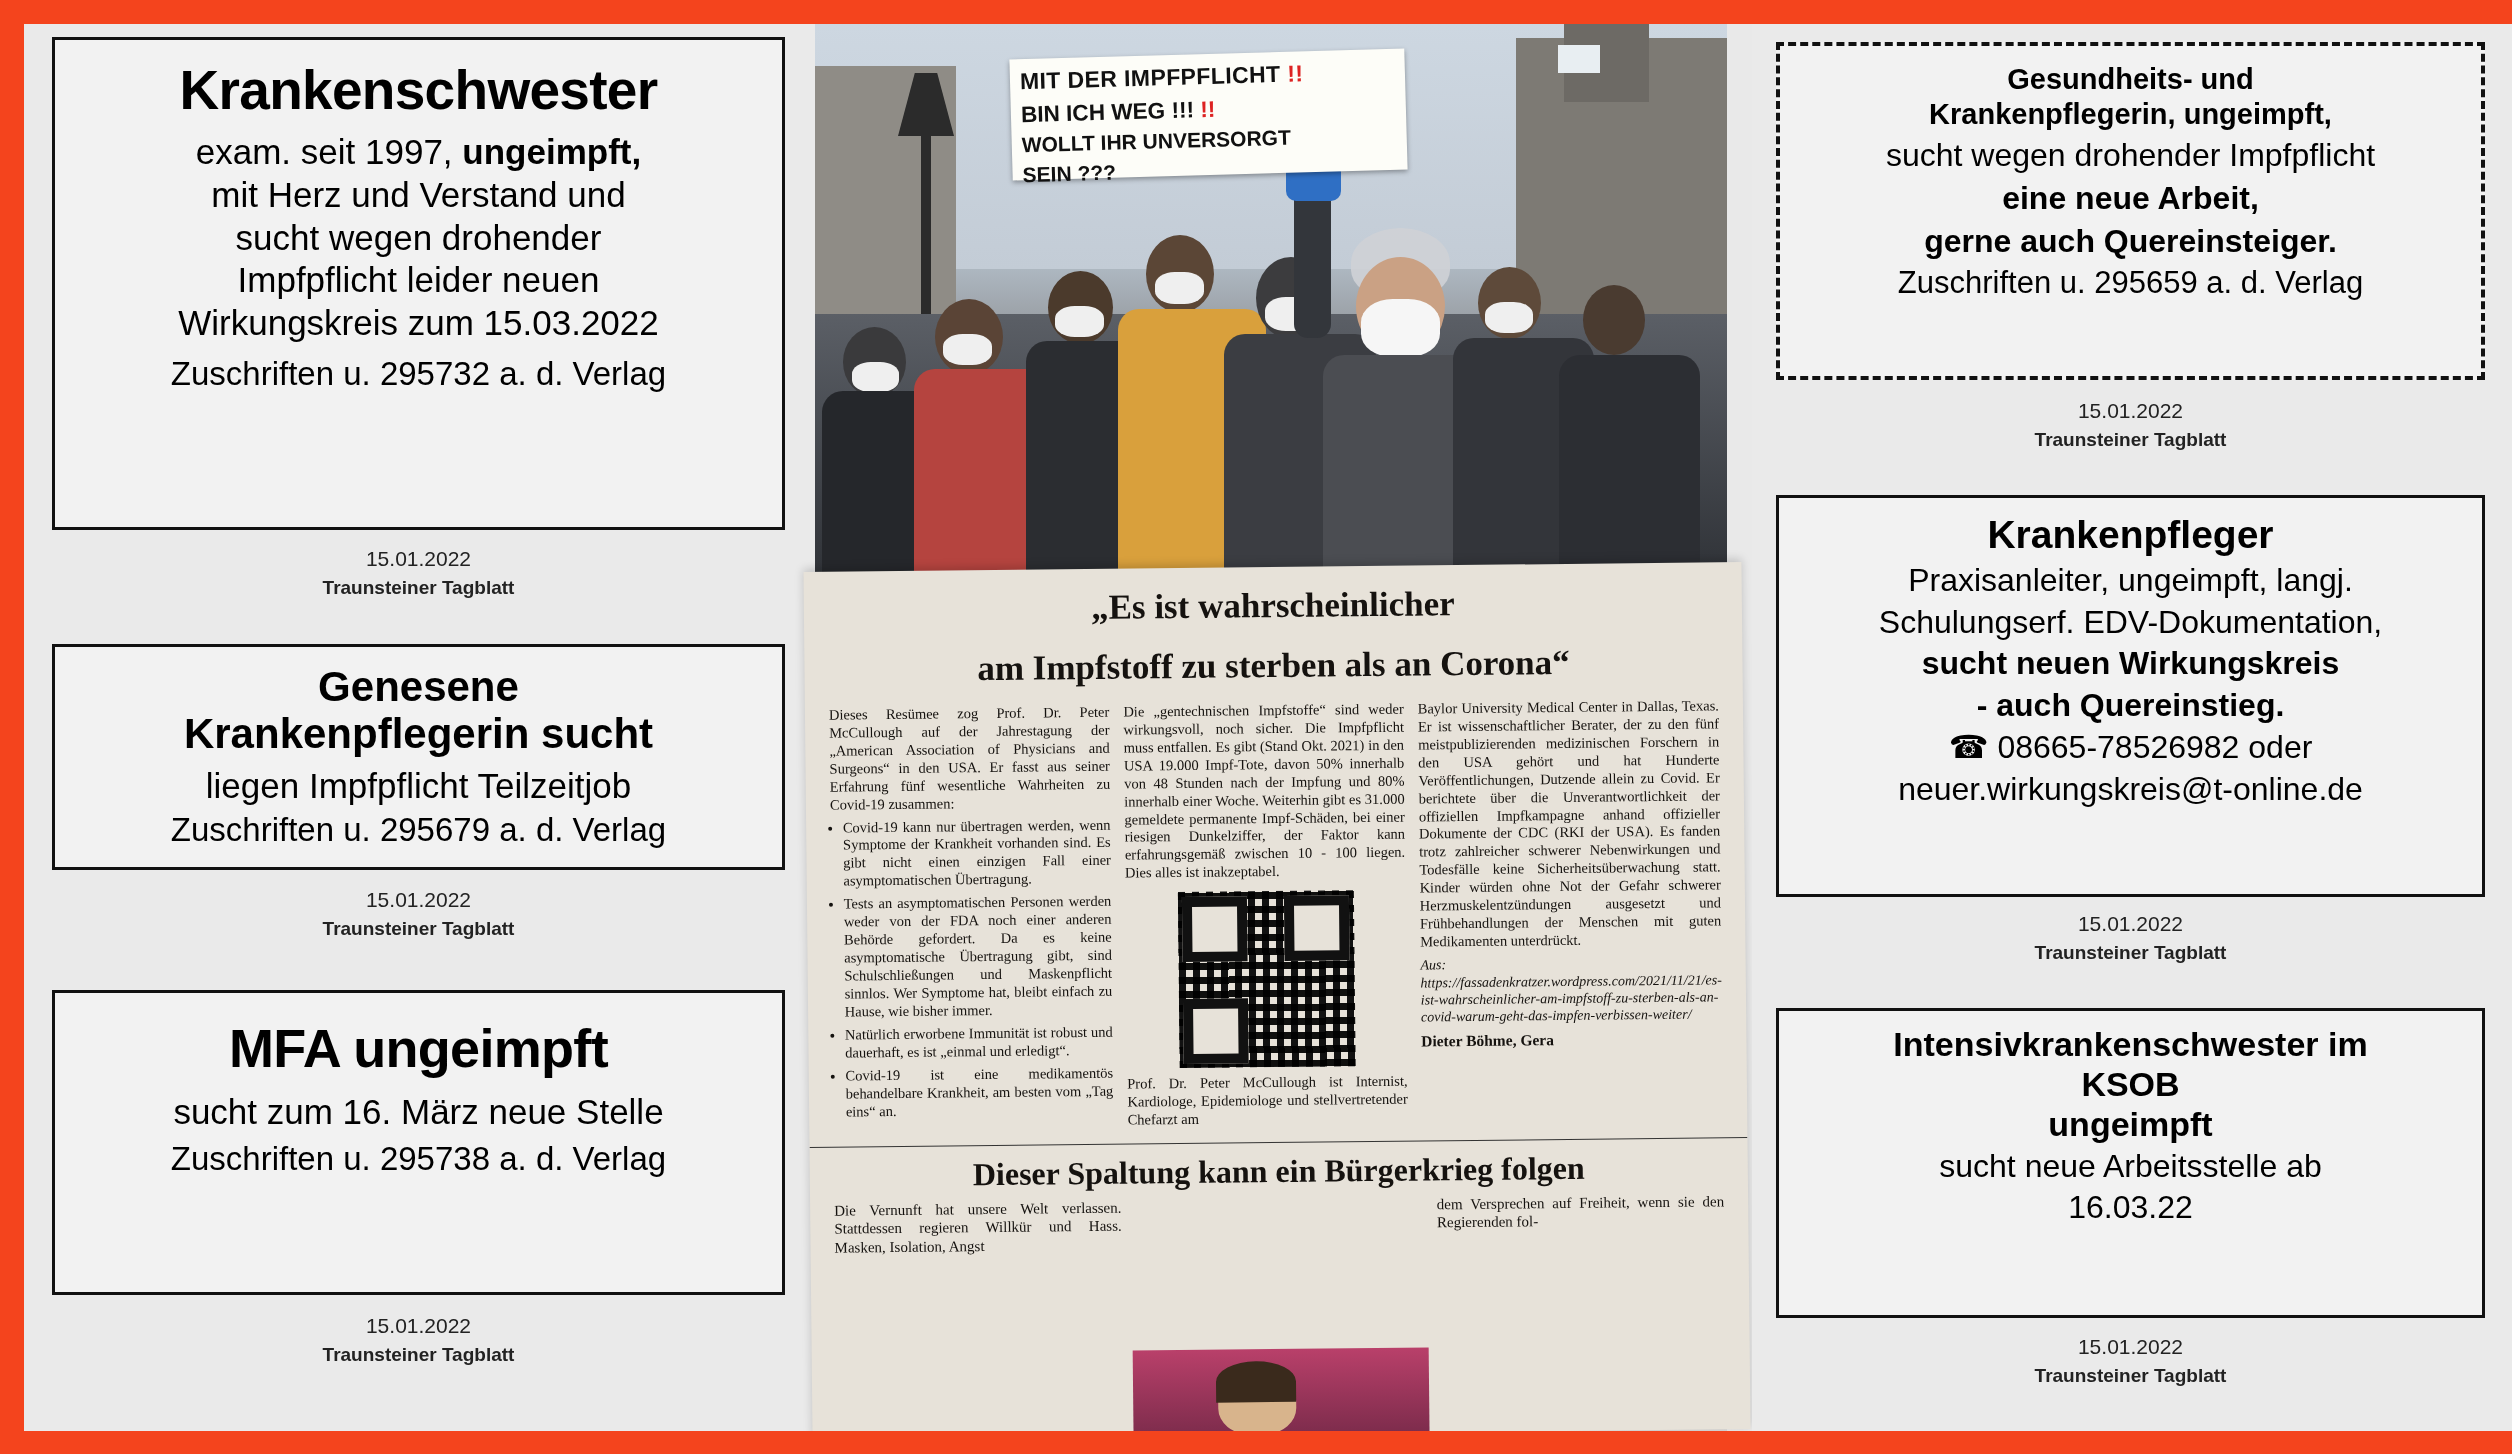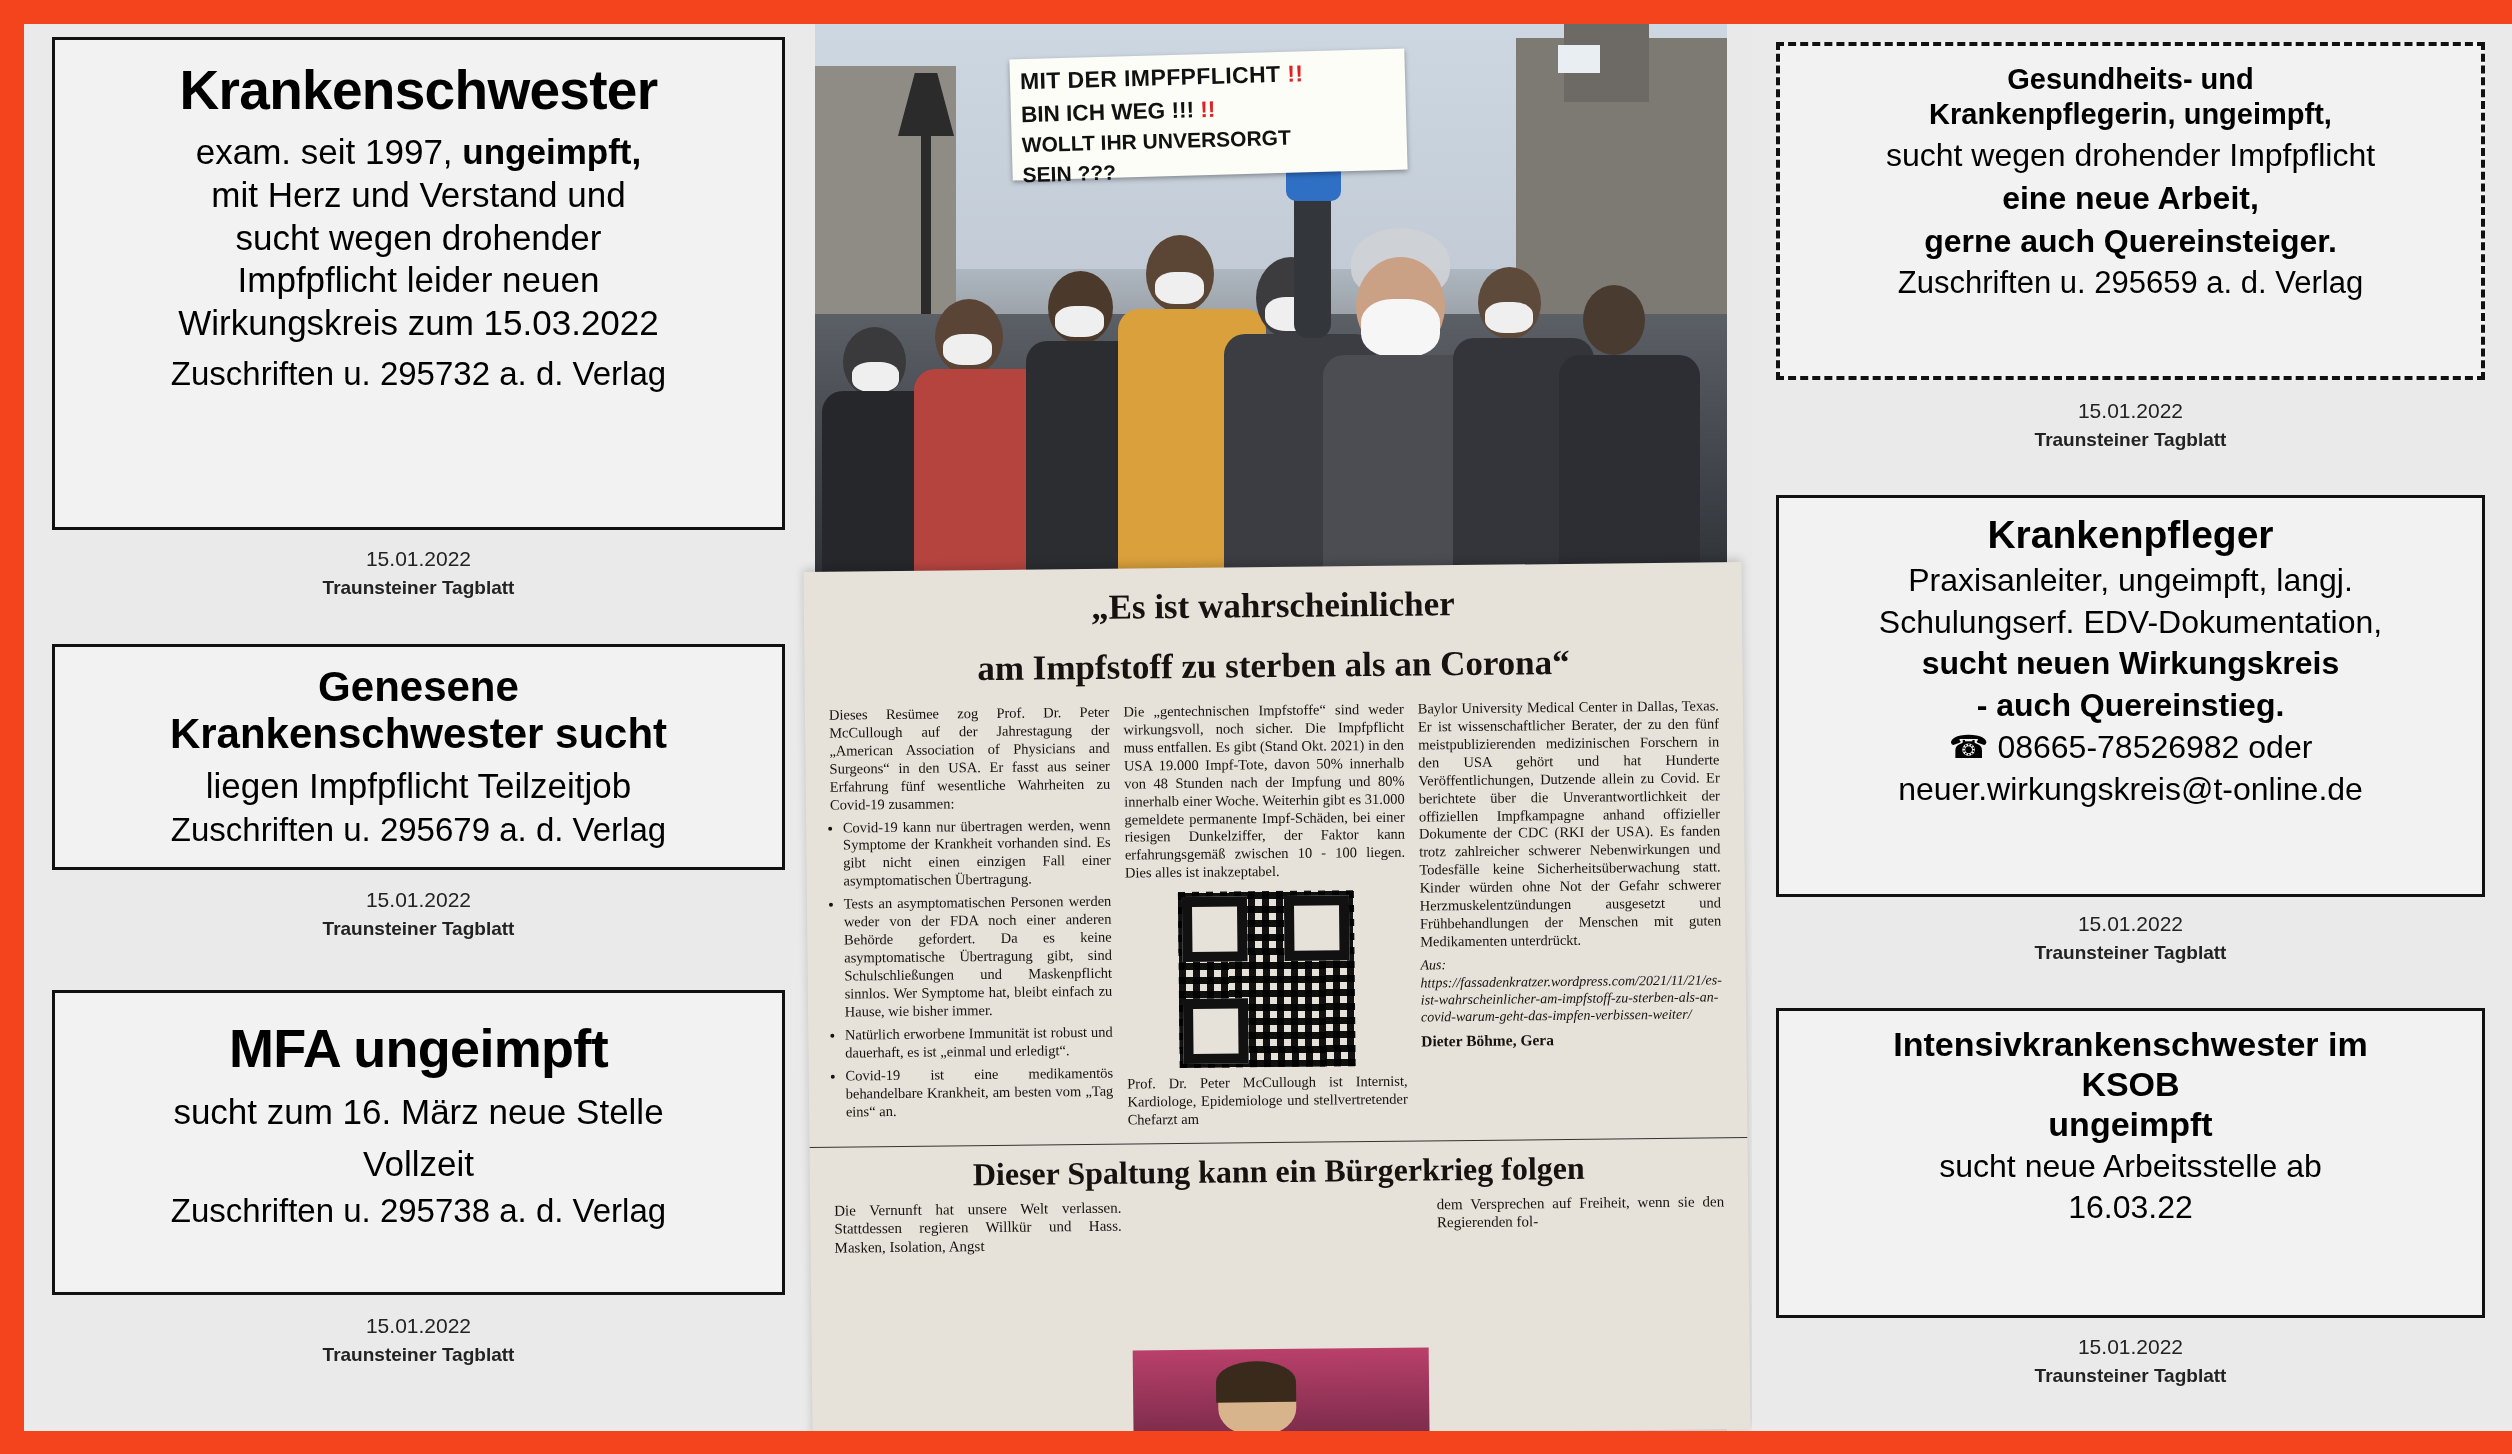--- a/index.html
+++ b/index.html
@@ -218,33 +218,32 @@
       <span class="ln body">Wirkungskreis zum 15.03.2022</span>
       <span class="ln zu">Zuschriften u. 295732 a. d. Verlag</span>
     </div>
     <div class="meta" id="meta-nurse">
       <div class="d">15.01.2022</div>
       <div class="p">Traunsteiner Tagblatt</div>
     </div>
 
     <div class="ad" id="ad-genesene">
       <span class="ln t1">Genesene</span>
-      <span class="ln t1">Krankenschwester sucht</span>
+      <span class="ln t1">Krankenpflegerin sucht</span>
       <span class="ln body">liegen Impfpflicht Teilzeitjob</span>
       <span class="ln zu">Zuschriften u. 295679 a. d. Verlag</span>
     </div>
     <div class="meta" id="meta-genesene">
       <div class="d">15.01.2022</div>
       <div class="p">Traunsteiner Tagblatt</div>
     </div>
 
     <div class="ad" id="ad-mfa">
       <span class="ln t1">MFA ungeimpft</span>
       <span class="ln body">sucht zum 16. März neue Stelle</span>
-      <span class="ln body">Vollzeit</span>
       <span class="ln zu">Zuschriften u. 295738 a. d. Verlag</span>
     </div>
     <div class="meta" id="meta-mfa">
       <div class="d">15.01.2022</div>
       <div class="p">Traunsteiner Tagblatt</div>
     </div>
   </div>
 
   <div class="col-mid">
 

